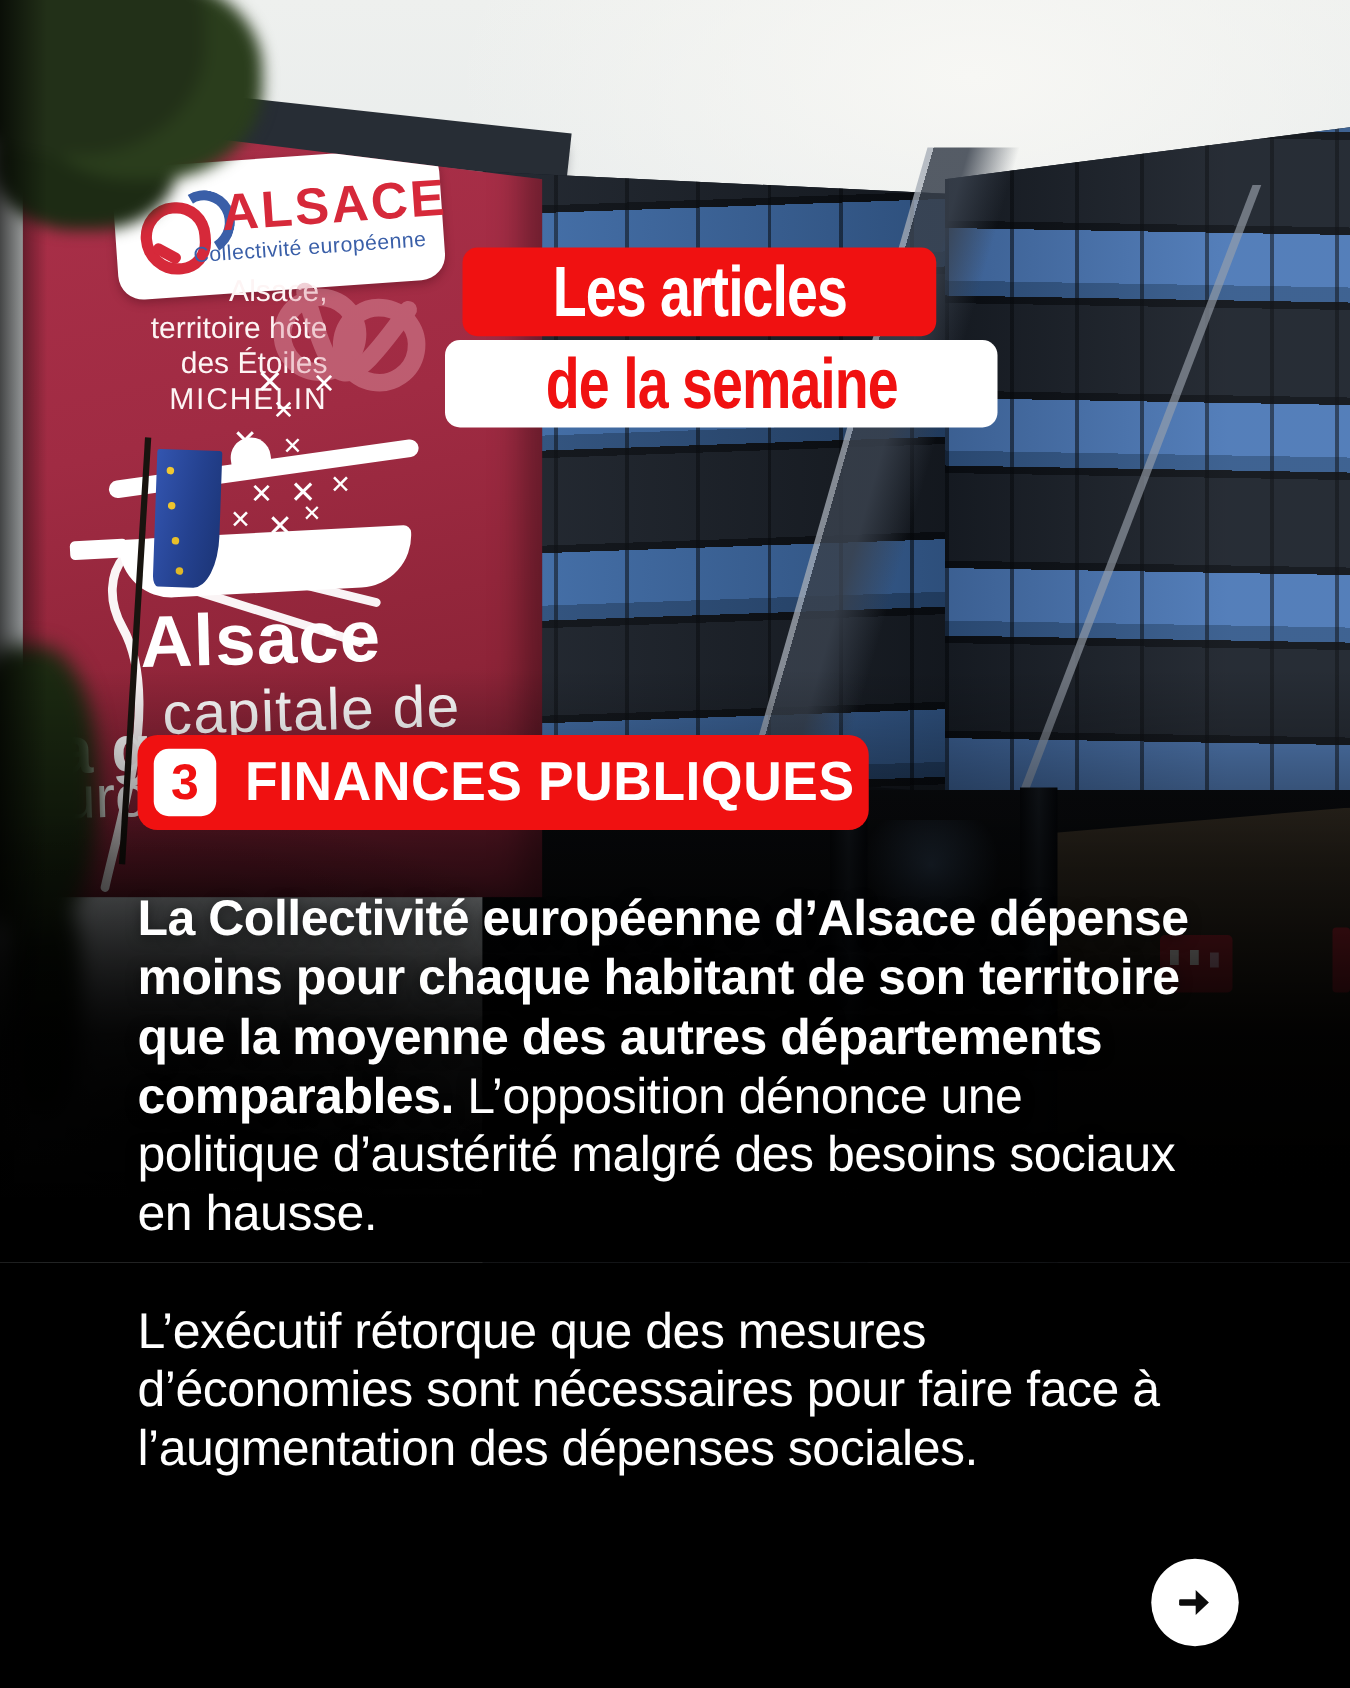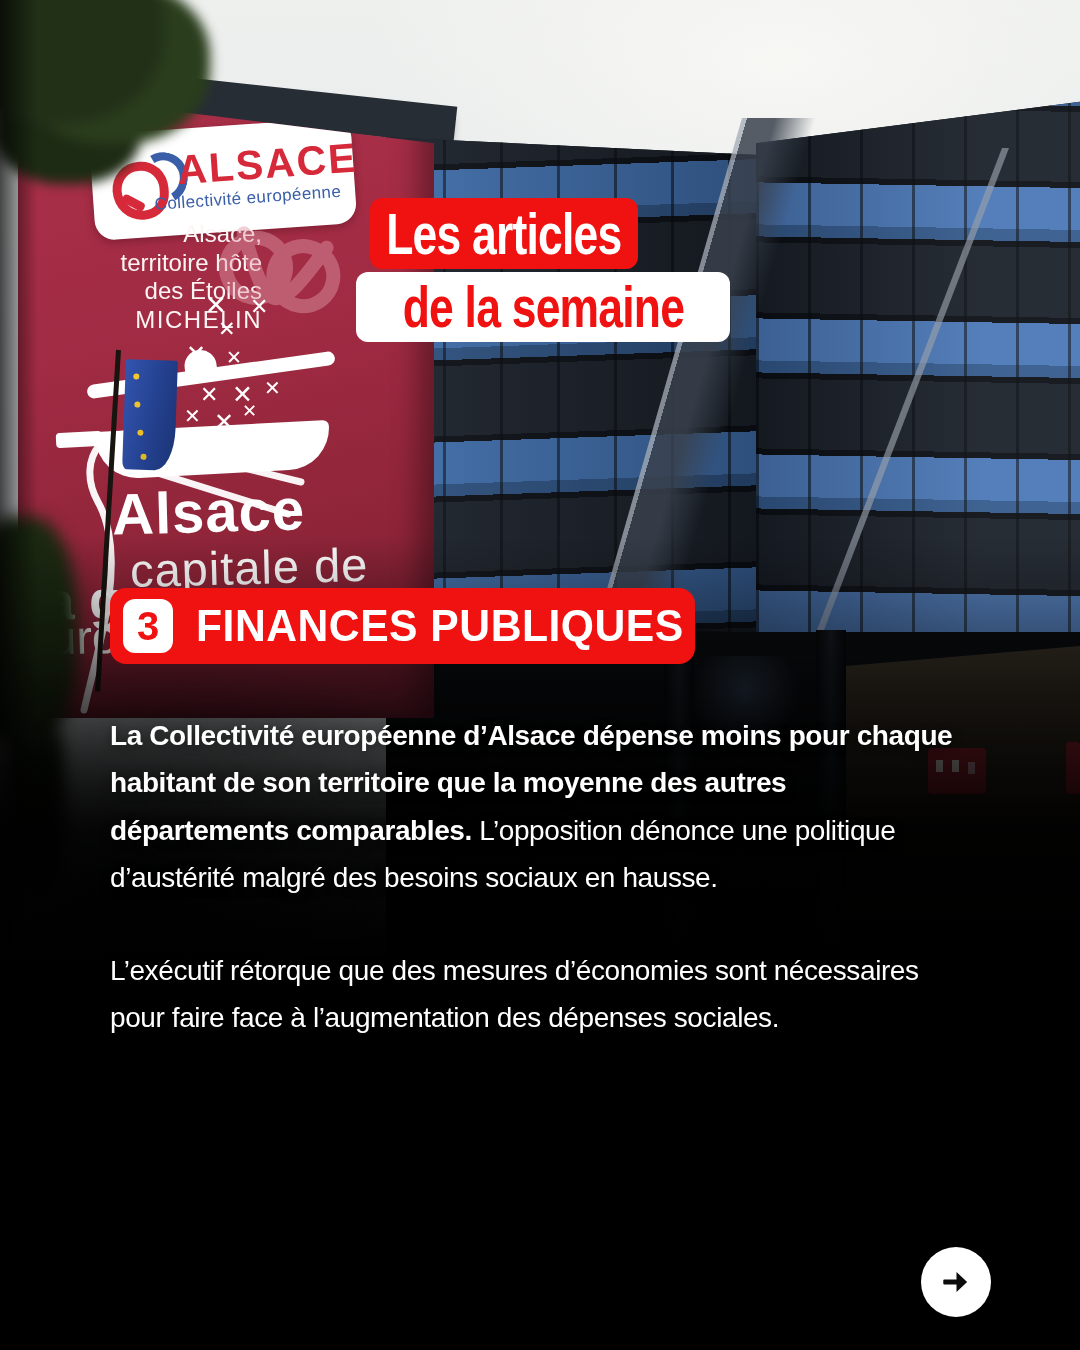--- a/index.html
+++ b/index.html
@@ -98,34 +98,34 @@
 
   
   .masthead{position:absolute;left:430px;top:80px;width:220px;height:56px;background:#fff;border-radius:16px;
        display:flex;align-items:center;justify-content:center;z-index:30;box-shadow:0 2px 7px rgba(0,0,0,.18);}
   .masthead .condense{display:inline-block;transform:scaleX(.74);white-space:nowrap;
        font-size:42px;font-weight:700;letter-spacing:-1.5px;color:#131313;}
   .masthead .num{color:#e8191c;}
   .hl{position:absolute;display:flex;align-items:center;justify-content:center;border-radius:12px;z-index:30;}
   .hl .condense{display:inline-block;transform:scaleX(.78);white-space:nowrap;
        font-size:57px;font-weight:800;letter-spacing:-1px;}
-  .hl1{left:370px;top:198px;width:268px;height:71px;background:#f01111;}
+  .hl1{left:370px;top:198px;width:379px;height:71px;background:#f01111;}
   .hl1 .condense{color:#fff;}
-  .hl2{left:356px;top:272px;width:374px;height:70px;background:#fff;}
+  .hl2{left:356px;top:272px;width:442px;height:70px;background:#fff;}
   .hl2 .condense{color:#f01111;}
   .category{position:absolute;left:110px;top:588px;width:585px;height:76px;background:#f01111;border-radius:16px;
        display:flex;align-items:center;padding-left:13px;box-sizing:border-box;z-index:30;}
   .numbox{width:50px;height:54px;background:#fff;border-radius:12px;display:flex;align-items:center;justify-content:center;
        font-size:40px;font-weight:800;color:#f01111;flex:0 0 auto;}
   .cat-label{margin-left:23px;color:#fff;font-size:44px;font-weight:700;letter-spacing:.5px;
        display:inline-block;transform:scaleX(.97);transform-origin:left center;white-space:nowrap;}
 
   
   .article{position:absolute;left:110px;top:712px;width:850px;color:#fff;z-index:30;
-       font-size:28px;line-height:47.3px;letter-spacing:-.4px;text-shadow:0 2px 10px rgba(0,0,0,.5);}
+       font-size:40px;line-height:47.3px;letter-spacing:-.4px;text-shadow:0 2px 10px rgba(0,0,0,.5);}
   .article p{margin:0;}
   .article p.p1{margin-bottom:46px;}
   .article .lead{font-weight:700;}
 
   
   .nextbtn{position:absolute;left:921px;top:1247px;width:70px;height:70px;border-radius:50%;background:#fff;
        display:flex;align-items:center;justify-content:center;z-index:40;cursor:pointer;}
 </style>
 </head>
 <body>

